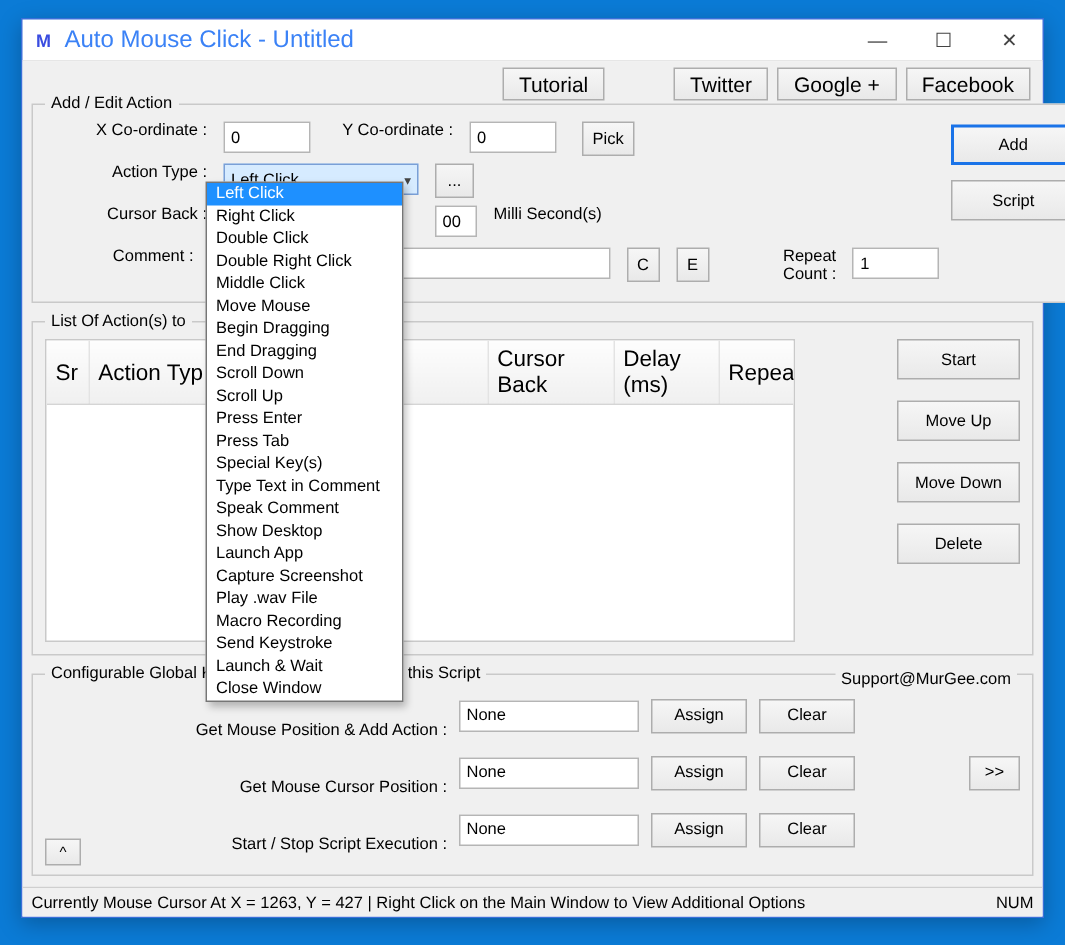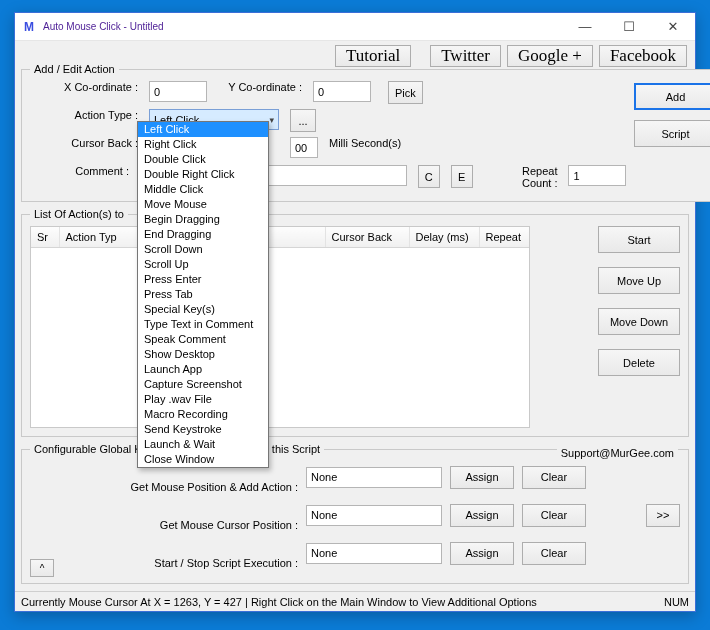--- a/index.html
+++ b/index.html
@@ -1,57 +1,57 @@
 <!DOCTYPE html>
 <html><head>
 <meta charset="utf-8">
 <style>
   * { box-sizing: border-box; }
   html, body { margin: 0; padding: 0; font-family: "Segoe UI", Tahoma, sans-serif; font-size: 11px; }
   body { background: linear-gradient(to bottom, #0b7bd6 0%, #0b7bd6 100%); width: 710px; height: 630px; position: relative; overflow: hidden; }
   .window { position: absolute; left: 14px; top: 12px; width: 682px; height: 600px; background: #fff; border: 1px solid #3a6fd8; box-shadow: 0 4px 14px rgba(0,0,0,0.25); display: flex; flex-direction: column; }
   .titlebar { height: 28px; display: flex; align-items: center; padding: 0 0 0 6px; border-bottom: 1px solid #e6e6e6; }
   .titlebar .app-icon { width: 16px; height: 16px; margin-right: 6px; display:inline-flex; align-items:center; justify-content:center; color:#3a4de0; font-weight:bold; font-size:12px; }
-  .titlebar .title { flex: 1; font-size: 10px; color: #4c1d95; }
+  .titlebar .title { flex: 1; font-size: 16px; color: #3b82f6; }
   .winbtn { width: 44px; height: 28px; display: inline-flex; align-items: center; justify-content: center; font-size: 13px; color:#444; }
 
   .client { flex:1; background:#f0f0f0; position: relative; padding: 4px 6px 0 6px; }
 
   fieldset.group { border:1px solid #c9c9c9; background:#f0f0f0; margin:0 0 6px 0; padding:6px 8px 8px 8px; position:relative; }
   fieldset.group > legend { font-size:11px; color:#000; padding:0 4px; }
 
   .row { display:flex; align-items:flex-start; min-height:24px; gap:11px; margin-bottom:4px; }
   .lbl { text-align:right; font-size:11px; color:#000; }
   input.text { height:21px; border:1px solid #b5b5b5; background:#fff; padding:0 4px; font-size:11px; }
 
   .btn { height:23px; min-width:64px; border:1px solid #adadad; background:linear-gradient(#f6f6f6,#e9e9e9); font-size:11px; color:#000; display:inline-flex; align-items:center; justify-content:center; padding:0 6px; cursor:default; }
   .btn.small { min-width:28px; }
   .btn.wide { min-width:82px; height:27px; }
   .btn.primary { border:2px solid #1a73e8; }
-  .linklike { height:22px; border:1px solid #adadad; background:linear-gradient(#f6f6f6,#e9e9e9); font-size:17px; padding:0 10px; display:inline-flex; align-items:center; justify-content:center;font-family:Liberation Serif, serif; }
+  .linklike { height:22px; border:1px solid #adadad; background:linear-gradient(#f6f6f6,#e9e9e9); font-size:14px; padding:0 10px; display:inline-flex; align-items:center; justify-content:center; }
 
   .top-links { position:absolute; top:4px; right:8px; display:flex; gap:6px; }
 
   .right-col { display:flex; flex-direction:column; gap:10px; }
 
   .table-wrap { border:1px solid #c9c9c9; background:#fff; height:202px; width:500px; overflow:hidden; }
   table.tbl { width:100%; border-collapse:collapse; table-layout:fixed; }
-  table.tbl th { font-weight:normal; font-size:11px; text-align:left; padding:4px 6px; border-right:1px solid #e3e3e3; border-bottom:1px solid #d5d5d5; background:linear-gradient(#fdfdfd,#f0f0f0); }
+  table.tbl th { font-weight:normal; font-size:15px; text-align:left; padding:4px 6px; border-right:1px solid #e3e3e3; border-bottom:1px solid #d5d5d5; background:linear-gradient(#fdfdfd,#f0f0f0); }
 
   .dropdown-list { position:absolute; z-index:50; background:#fff; border:1px solid #767676; box-shadow:2px 3px 5px rgba(0,0,0,0.25); font-size:11px; }
   .dropdown-list .item { padding:1px 6px; white-space:nowrap; line-height:13px; }
   .dropdown-list .item.sel { background:#1e90ff; color:#fff; }
   .statusbar { height:20px; border-top:1px solid #cfcfcf; background:#f0f0f0; display:flex; align-items:center; padding:0 6px; font-size:11px; }
   .statusbar .grow { flex:1; }
 
   .small-square { width:24px; height:18px; border:1px solid #adadad; background:linear-gradient(#f6f6f6,#e9e9e9); display:inline-flex; align-items:center; justify-content:center; font-size:10px; }
 
   .hk-row { display:flex; align-items:center; gap:8px; margin-bottom:6px; }
   .hk-row .lbl { width:268px;margin-top:20px; }
-  .hk-row input.text { width:136px; }
+  .hk-row input.text { width:120px; }
 
   
   .combo-wrap { position:relative; display:inline-block; }
   .combo-display { height:21px; width:130px; border:1px solid #7a9fd6; background:#d6ebff; display:flex; align-items:center; padding:0 4px; }
   .combo-display .arrow { margin-left:auto; font-size:9px; color:#444; }
 </style>
 </head>
 <body>
 
 <div class="window">

